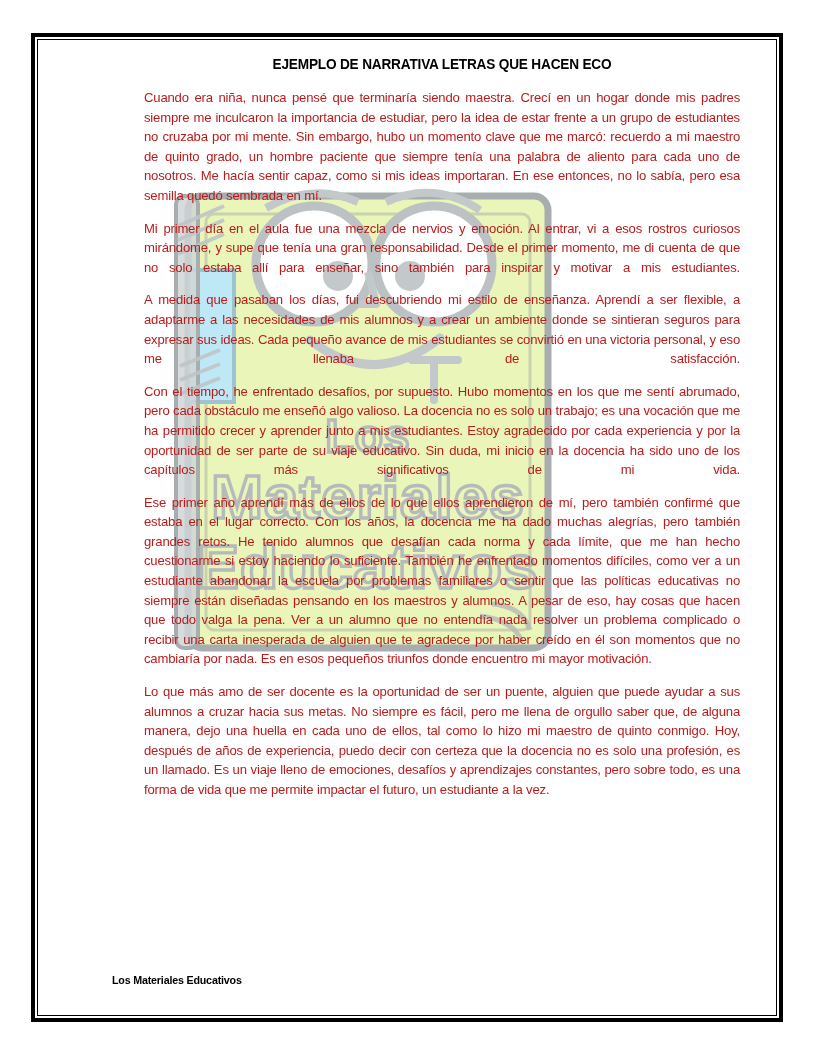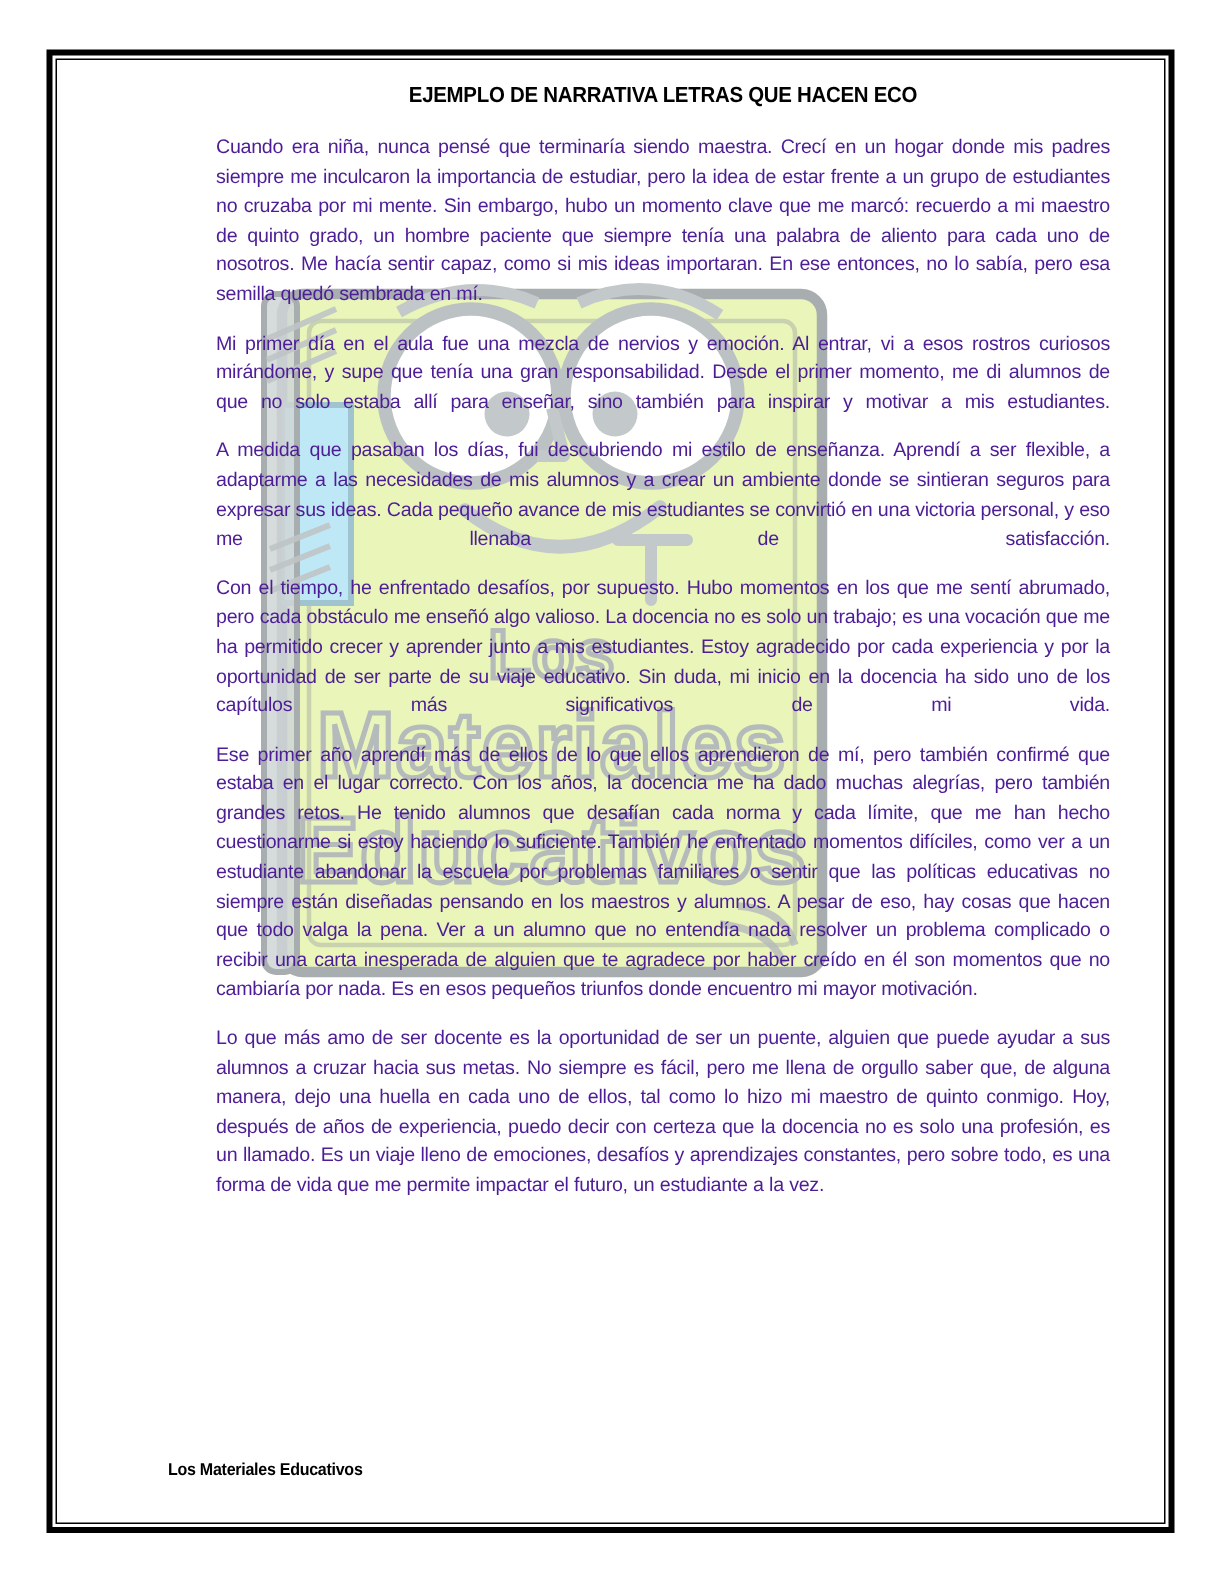--- a/index.html
+++ b/index.html
@@ -76,21 +76,21 @@
     font-family: "Liberation Sans", sans-serif;
     transform: scaleX(0.94);
     transform-origin: center center;
   }
 
   p.para {
     margin: 0 0 13px 0;
     text-align: justify;
     font-size: 13.1px;
     line-height: 19.6px;
-    color: #4c1d95;
+    color: #b91c1c;
     font-family: "Liberation Sans", sans-serif;
     letter-spacing: -0.18px;
     word-spacing: 0.1px;
   }
   
   p.para.justify-last {
     text-align-last: justify;
   }
 
   .footer {
@@ -169,21 +169,21 @@
         <path d="M330 452 Q360 454 368 478"></path>
         <path d="M318 464 Q352 468 360 490"></path>
       </g>
     </svg>
   </div>
 
   <div class="content">
     <h1 class="doc-title">EJEMPLO DE NARRATIVA LETRAS QUE HACEN ECO</h1>
 
     <p class="para">Cuando era niña, nunca pensé que terminaría siendo maestra. Crecí en un hogar donde mis padres siempre me inculcaron la importancia de estudiar, pero la idea de estar frente a un grupo de estudiantes no cruzaba por mi mente. Sin embargo, hubo un momento clave que me marcó: recuerdo a mi maestro de quinto grado, un hombre paciente que siempre tenía una palabra de aliento para cada uno de nosotros. Me hacía sentir capaz, como si mis ideas importaran. En ese entonces, no lo sabía, pero esa semilla quedó sembrada en mí.</p>
-    <p class="para justify-last">Mi primer día en el aula fue una mezcla de nervios y emoción. Al entrar, vi a esos rostros curiosos mirándome, y supe que tenía una gran responsabilidad. Desde el primer momento, me di alumnos de que no solo estaba allí para enseñar, sino también para inspirar y motivar a mis estudiantes.</p>
+    <p class="para justify-last">Mi primer día en el aula fue una mezcla de nervios y emoción. Al entrar, vi a esos rostros curiosos mirándome, y supe que tenía una gran responsabilidad. Desde el primer momento, me di cuenta de que no solo estaba allí para enseñar, sino también para inspirar y motivar a mis estudiantes.</p>
     <p class="para justify-last">A medida que pasaban los días, fui descubriendo mi estilo de enseñanza. Aprendí a ser flexible, a adaptarme a las necesidades de mis alumnos y a crear un ambiente donde se sintieran seguros para expresar sus ideas. Cada pequeño avance de mis estudiantes se convirtió en una victoria personal, y eso me llenaba de satisfacción.</p>
     <p class="para justify-last">Con el tiempo, he enfrentado desafíos, por supuesto. Hubo momentos en los que me sentí abrumado, pero cada obstáculo me enseñó algo valioso. La docencia no es solo un trabajo; es una vocación que me ha permitido crecer y aprender junto a mis estudiantes. Estoy agradecido por cada experiencia y por la oportunidad de ser parte de su viaje educativo. Sin duda, mi inicio en la docencia ha sido uno de los capítulos más significativos de mi vida.</p>
     <p class="para">Ese primer año aprendí más de ellos de lo que ellos aprendieron de mí, pero también confirmé que estaba en el lugar correcto. Con los años, la docencia me ha dado muchas alegrías, pero también grandes retos. He tenido alumnos que desafían cada norma y cada límite, que me han hecho cuestionarme si estoy haciendo lo suficiente. También he enfrentado momentos difíciles, como ver a un estudiante abandonar la escuela por problemas familiares o sentir que las políticas educativas no siempre están diseñadas pensando en los maestros y alumnos. A pesar de eso, hay cosas que hacen que todo valga la pena. Ver a un alumno que no entendía nada resolver un problema complicado o recibir una carta inesperada de alguien que te agradece por haber creído en él son momentos que no cambiaría por nada. Es en esos pequeños triunfos donde encuentro mi mayor motivación.</p>
     <p class="para"> Lo que más amo de ser docente es la oportunidad de ser un puente, alguien que puede ayudar a sus alumnos a cruzar hacia sus metas. No siempre es fácil, pero me llena de orgullo saber que, de alguna manera, dejo una huella en cada uno de ellos, tal como lo hizo mi maestro de quinto conmigo. Hoy, después de años de experiencia, puedo decir con certeza que la docencia no es solo una profesión, es un llamado. Es un viaje lleno de emociones, desafíos y aprendizajes constantes, pero sobre todo, es una forma de vida que me permite impactar el futuro, un estudiante a la vez.</p>
   </div>
 
   <div class="footer">Los Materiales Educativos</div>
 
 </div>
 

